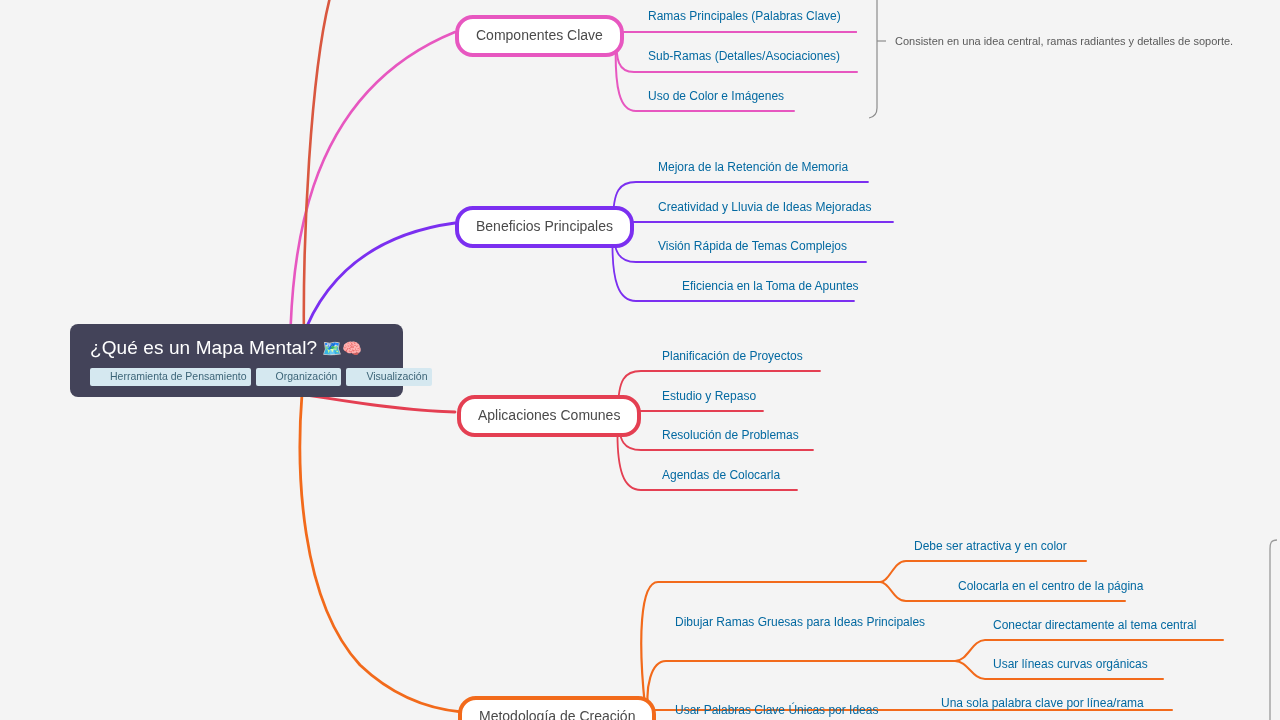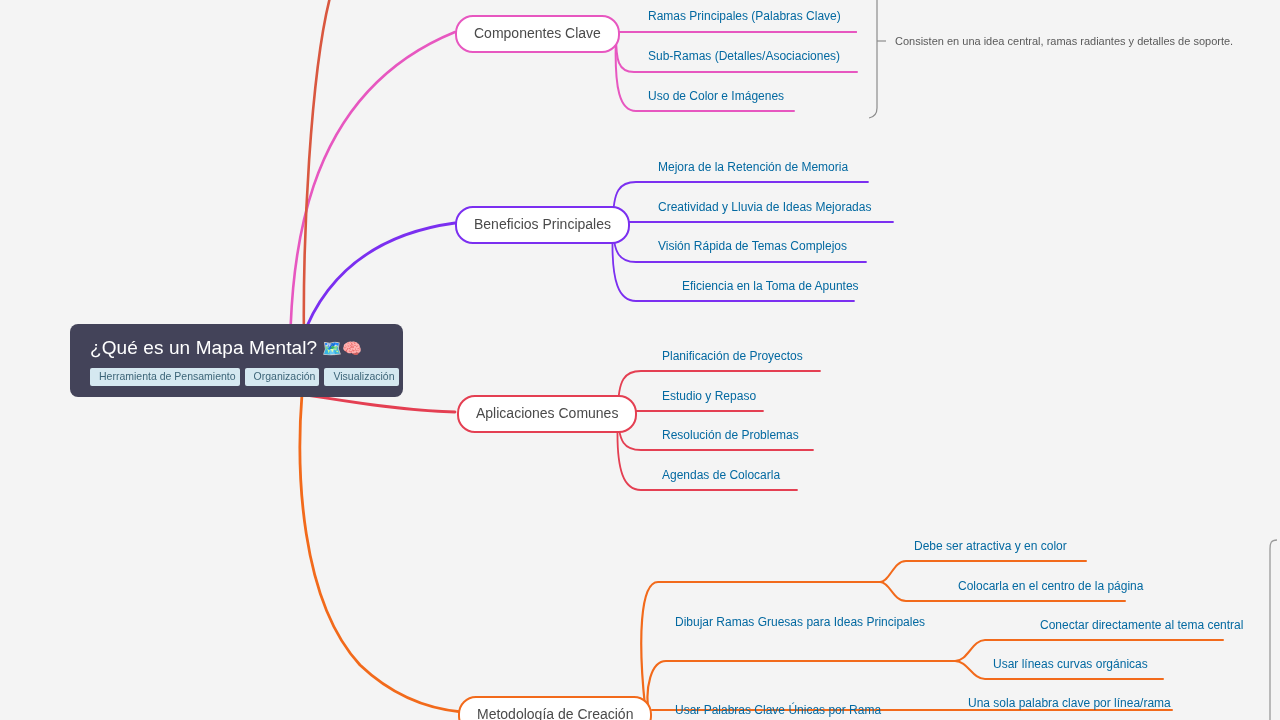--- a/index.html
+++ b/index.html
@@ -45,30 +45,30 @@
   .root-tags {
     margin-top: 7px;
     display: flex;
     gap: 5px;
   }
   .root-tag {
     background: #d5e8f0;
     color: #3c6477;
     font-size: 10.5px;
     line-height: 13px;
-    padding: 2px 4px 3px 9px;
+    padding: 2px 4px 3px 20px;
     border-radius: 2px;
     white-space: nowrap;
   }
 
   
   .pill {
     position: absolute;
     background: #ffffff;
-    border: 2px solid #0f766e;
+    border: 4px solid #0f766e;
     border-radius: 18px;
     color: #4a4a4a;
     font-size: 14px;
     line-height: 17px;
     padding: 8px 17px 9px 17px;
     white-space: nowrap;
     z-index: 4;
     box-sizing: border-box;
   }
 
@@ -178,23 +178,23 @@
   <div class="leaf" style="left:658px; top:199px;">Creatividad y Lluvia de Ideas Mejoradas</div>
   <div class="leaf" style="left:658px; top:238px;">Visión Rápida de Temas Complejos</div>
   <div class="leaf" style="left:658px; top:278px;margin-left:24px;">Eficiencia en la Toma de Apuntes</div>
 
   <div class="leaf" style="left:662px; top:348px;">Planificación de Proyectos</div>
   <div class="leaf" style="left:662px; top:388px;">Estudio y Repaso</div>
   <div class="leaf" style="left:662px; top:427px;">Resolución de Problemas</div>
   <div class="leaf" style="left:662px; top:467px;">Agendas de Colocarla</div>
 
   <div class="leaf" style="left:675px; top:614px;">Dibujar Ramas Gruesas para Ideas Principales</div>
-  <div class="leaf" style="left:675px; top:702px;">Usar Palabras Clave Únicas por Rama</div>
+  <div class="leaf" style="left:675px; top:702px;">Usar Palabras Clave Únicas por Ideas</div>
 
   <div class="leaf" style="left:914px; top:538px;">Debe ser atractiva y en color</div>
   <div class="leaf" style="left:914px; top:578px;margin-left:44px;">Colocarla en el centro de la página</div>
-  <div class="leaf" style="left:993px; top:617px;margin-left:47px;">Conectar directamente al tema central</div>
+  <div class="leaf" style="left:993px; top:617px;">Conectar directamente al tema central</div>
   <div class="leaf" style="left:993px; top:656px;">Usar líneas curvas orgánicas</div>
-  <div class="leaf" style="left:941px; top:695px;margin-left:27px;">Una sola palabra clave por línea/rama</div>
+  <div class="leaf" style="left:941px; top:695px;">Una sola palabra clave por línea/rama</div>
 
   <div class="note" style="left:895px; top:34px;">Consisten en una idea central, ramas radiantes y detalles de soporte.</div>
 
 </div>
 
 </body></html>

